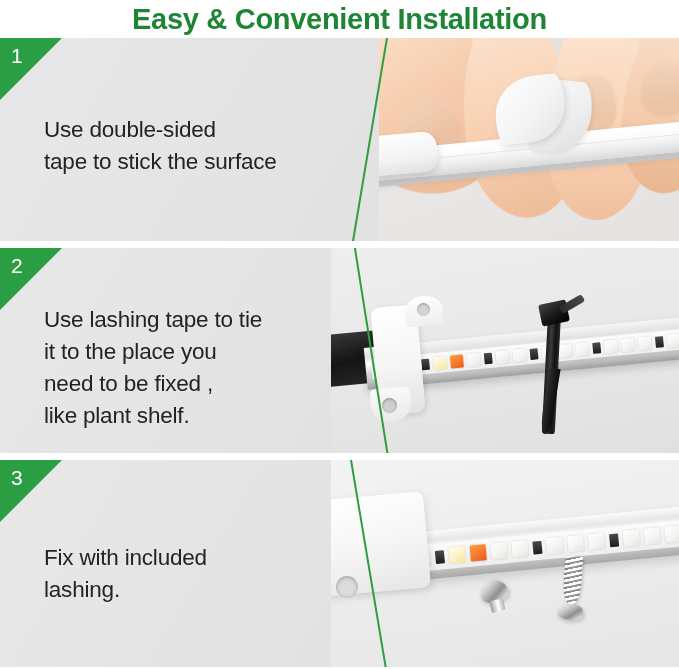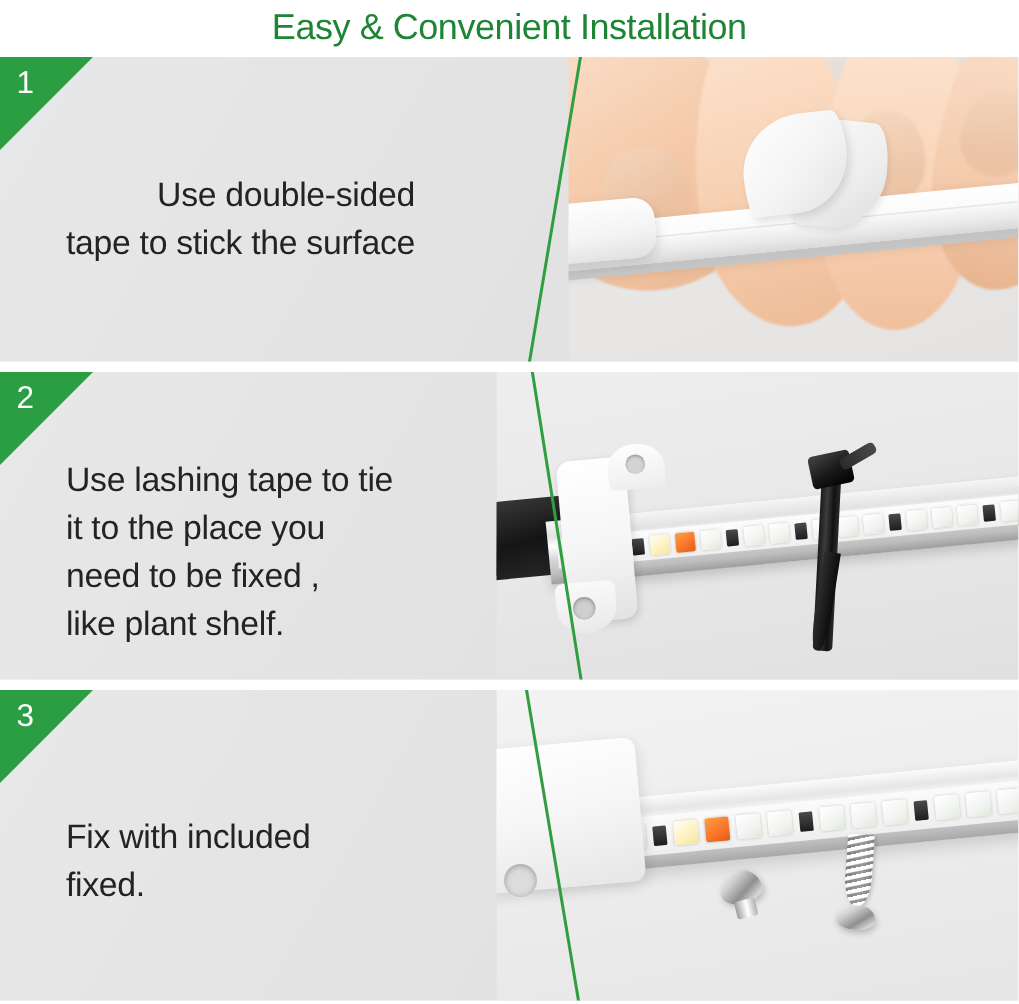--- a/index.html
+++ b/index.html
@@ -28,22 +28,22 @@
     height: 38px;
     width: 100%;
     background: #ffffff;
     display: flex;
     align-items: center;
     justify-content: center;
     flex: 0 0 38px;
   }
   .title-text {
     color: #1e8535;
-    font-size: 24px;
-    font-weight: normal;
+    font-size: 29px;
+    font-weight: bold;
     letter-spacing: -0.3px;
     line-height: 1;
     white-space: nowrap;
     font-family: "Liberation Sans", "DejaVu Sans", sans-serif;
   }
 
   
   .panel {
     position: relative;
     width: 679px;
@@ -95,21 +95,21 @@
     z-index: 5;
     color: #232323;
     font-size: 22.5px;
     line-height: 1.42;
     font-weight: normal;
     letter-spacing: -0.2px;
     font-family: "Liberation Sans", "DejaVu Sans", sans-serif;
     white-space: pre-line;
     max-width: 300px;
   }
-  .panel-1 .caption { top: 76px; text-align: right; }
+  .panel-1 .caption { top: 76px; }
   .panel-2 .caption { top: 56px; }
   .panel-3 .caption { top: 82px; }
 
   
   .photo-area {
     position: absolute;
     top: 0; right: 0; bottom: 0;
     width: 330px;
     overflow: hidden;
   }
@@ -585,16 +585,16 @@
     </div>
 
     <div class="diagonal-line"></div>
 
     <div class="corner-triangle">
       <div class="tri-shape"></div>
       <span class="corner-num">3</span>
     </div>
 
     <div class="caption">Fix with included
-fixed.</div>
+lashing.</div>
   </div>
 
 </div>
 
 </body></html>

